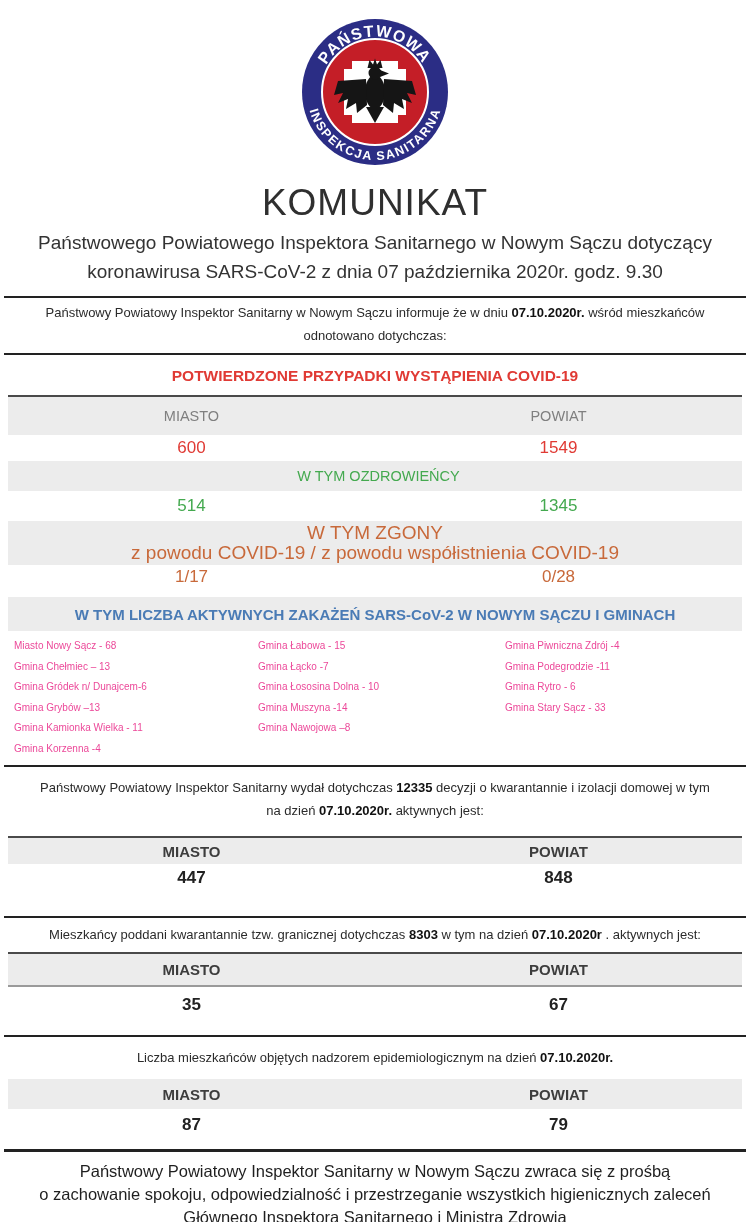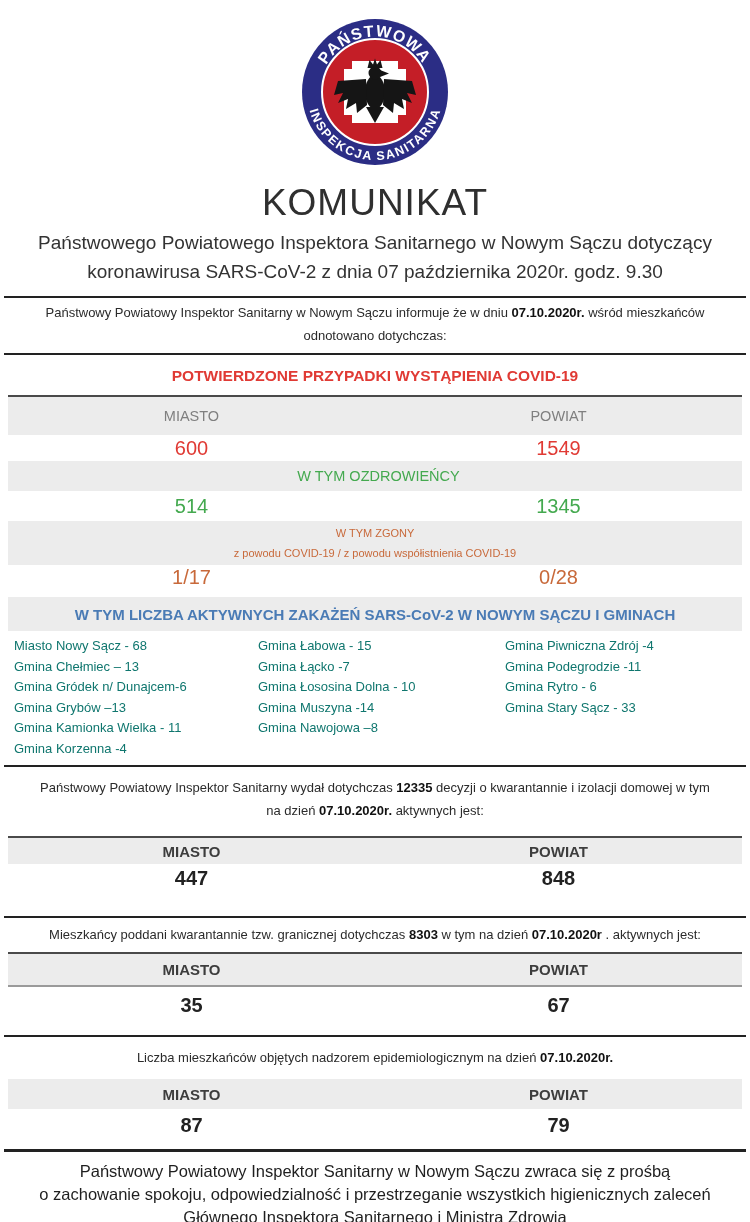--- a/index.html
+++ b/index.html
@@ -17,32 +17,32 @@
   .red-heading{margin:12px 0 0;font-size:15.5px;font-weight:bold;color:#E03A34;text-align:center;height:20px;}
   
   .tbl{margin:0 8px;}
   .bar{background:#ececec;display:flex;align-items:center;}
   .bar.topline{border-top:2px solid #4a4a4a;}
   .bar.bottomline{border-bottom:2px solid #9a9a9a;}
   .row2{display:flex;align-items:center;}
   .cell{flex:1;text-align:center;}
   .hdr-gray{color:#7f7f7f;font-size:14.5px;}
   .hdr-dark{color:#3d3d3d;font-size:15px;font-weight:bold;}
-  .val{font-size:20px;text-align:center;}
+  .val{font-size:17px;text-align:center;}
   .val-red{color:#E03A34;}
   .val-green{color:#44A94F;}
   .val-orange{color:#C8693A;}
   .val-bold{font-weight:bold;color:#222;}
   .green-lbl{color:#44A94F;font-size:14.5px;}
-  .orange-lbl{color:#C8693A;font-size:11px;line-height:20px;}
+  .orange-lbl{color:#C8693A;font-size:19px;line-height:20px;}
   .blue-lbl{color:#4A7BB5;font-size:15px;font-weight:bold;}
   .banner-center{justify-content:center;text-align:center;flex-direction:column;}
   
   .gminy{display:flex;padding:5px 0 4px;margin-left:14px;}
-  .gcol{font-size:13px;line-height:20.5px;color:#0f766e;}
+  .gcol{font-size:10px;line-height:20.5px;color:#ec4899;}
   .gcol1{width:244px;}
   .gcol2{width:247px;}
   .gcol3{flex:1;}
   
   .footer{margin-top:8px;font-size:16.5px;line-height:23px;text-align:center;color:#1f1f1f;}
   .sp8{height:8px;}
 </style>
 </head>
 <body>
 

